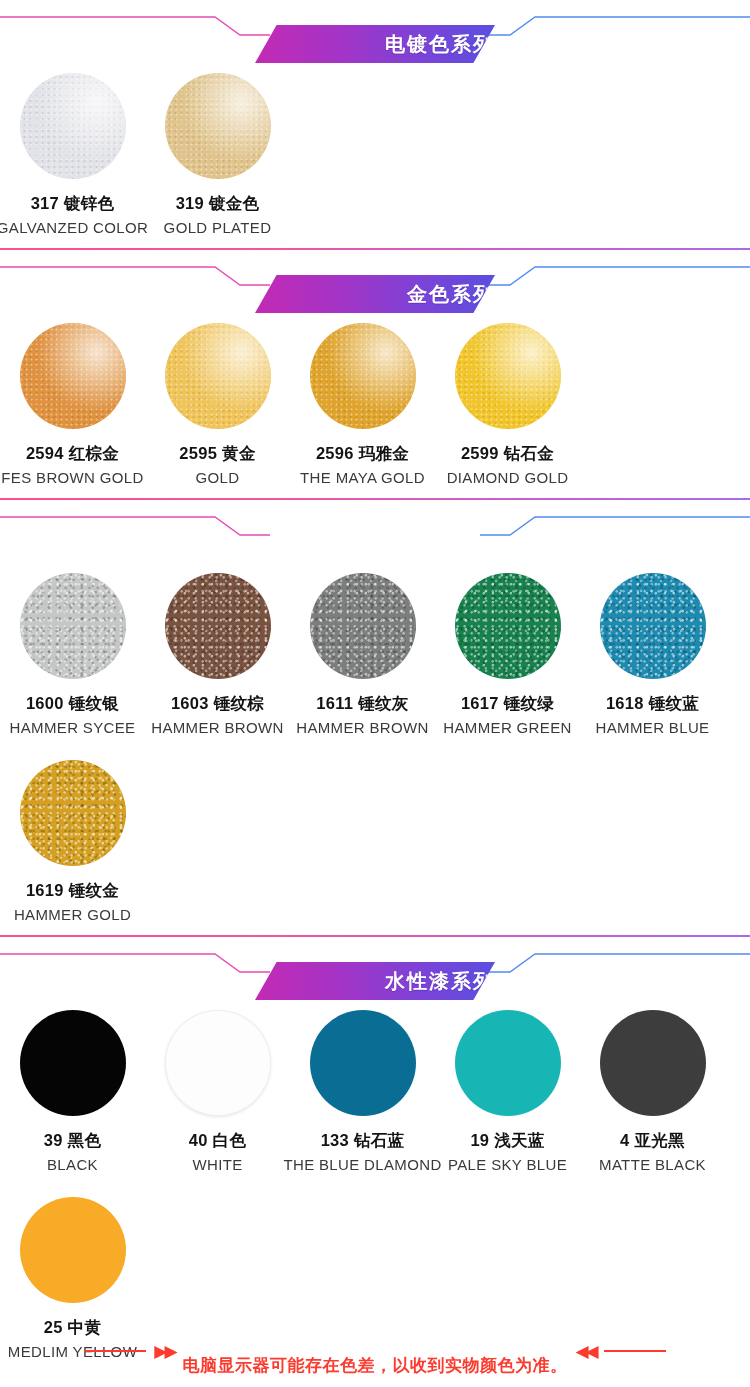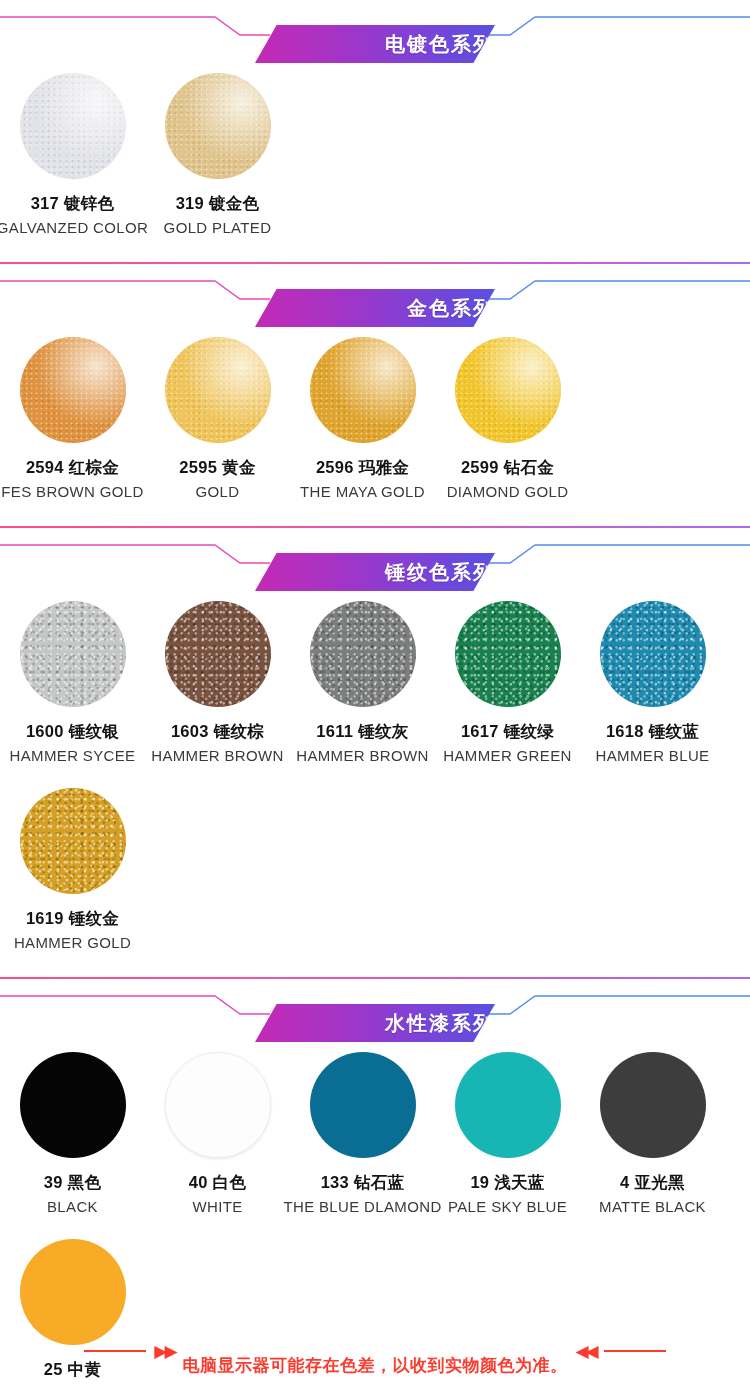--- a/index.html
+++ b/index.html
@@ -31,21 +31,21 @@
   .deco.left{ left:0; }
   .deco.right{ right:0; }
 
   
   .divider{
     width:100%; height:2px; margin:0;
     background:linear-gradient(90deg,#ff4d8d 0%,#f0569f 35%,#c45fd6 75%,#a96be8 100%);
   }
 
   
-  .group{ padding:0 0 20px 0; }
+  .group{ padding:0 0 6px 0; }
   .row{ display:flex; padding:18px 0 6px 0; }
   .cell{
     width:145px; display:flex; flex-direction:column;
     align-items:center; text-align:center;
   }
   .dot{
     width:106px; height:106px; border-radius:50%;
     position:relative; overflow:hidden;
   }
   .dot .tex{ position:absolute; inset:0; border-radius:50%; }
@@ -187,23 +187,20 @@
       <div class="deco left">
         <svg viewBox="0 0 270 38" preserveAspectRatio="none">
           <path d="M0 17 L215 17 L240 35 L270 35" fill="none" stroke="#e74bb4" stroke-width="1.4"></path>
         </svg>
       </div>
       <div class="deco right">
         <svg viewBox="0 0 270 38" preserveAspectRatio="none">
           <path d="M270 17 L55 17 L30 35 L0 35" fill="none" stroke="#4f8cf0" stroke-width="1.4"></path>
         </svg>
       </div>
-      <div class="banner">
-        <span class="banner-title">锤纹色系列</span>
-      </div>
     </div>
     <div class="group">
       <div class="row">
         <div class="cell">
           <div class="dot" style="background:#c5c6c6;">
             <div class="tex speckle"></div>
           </div>
           <div class="label-cn"><span>1600</span> <span>锤纹银</span></div>
           <div class="label-en">HAMMER SYCEE</div>
         </div>

